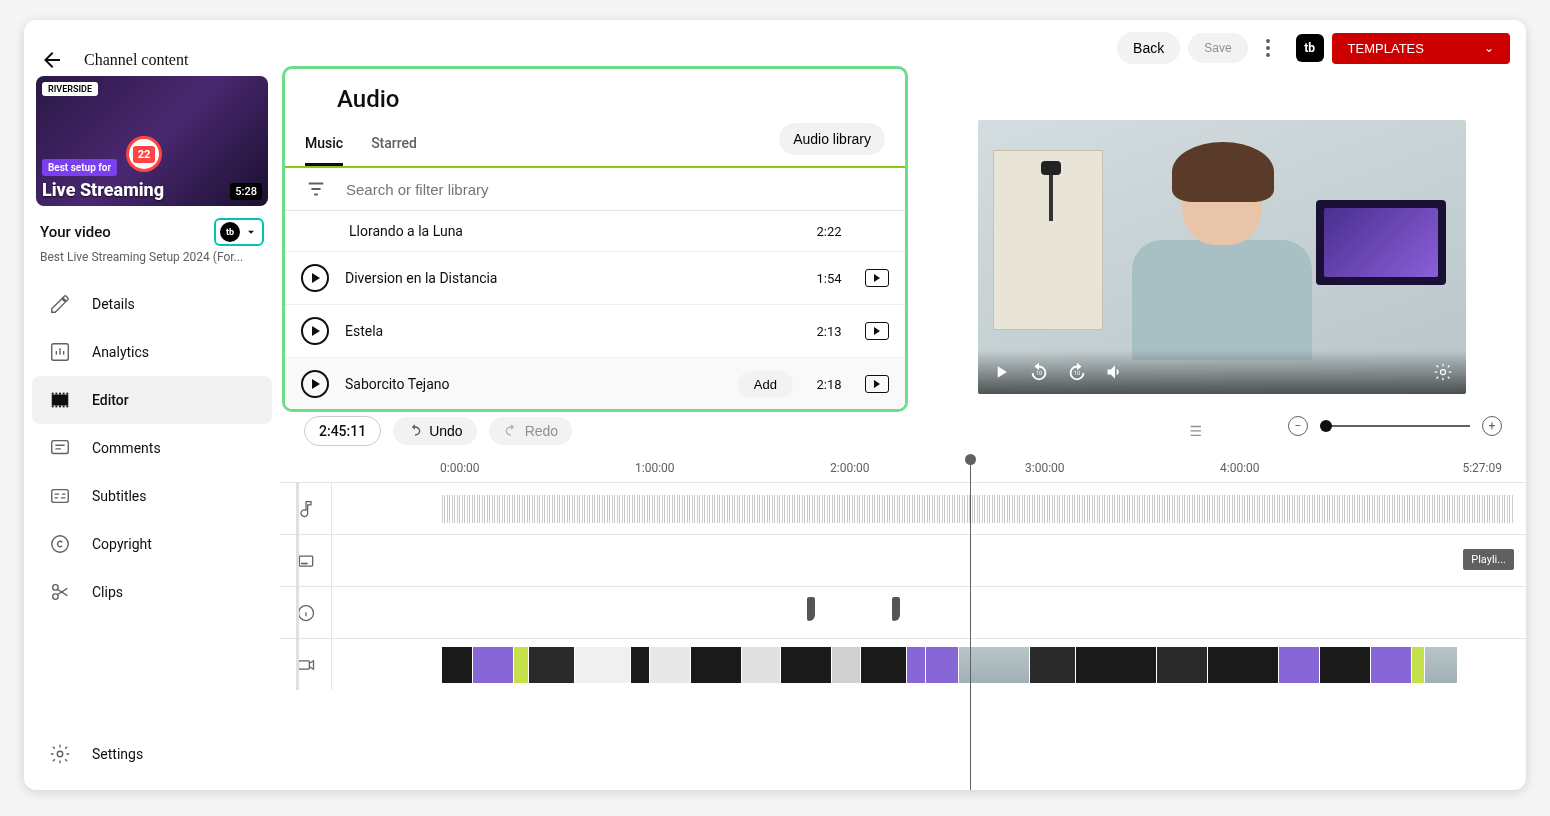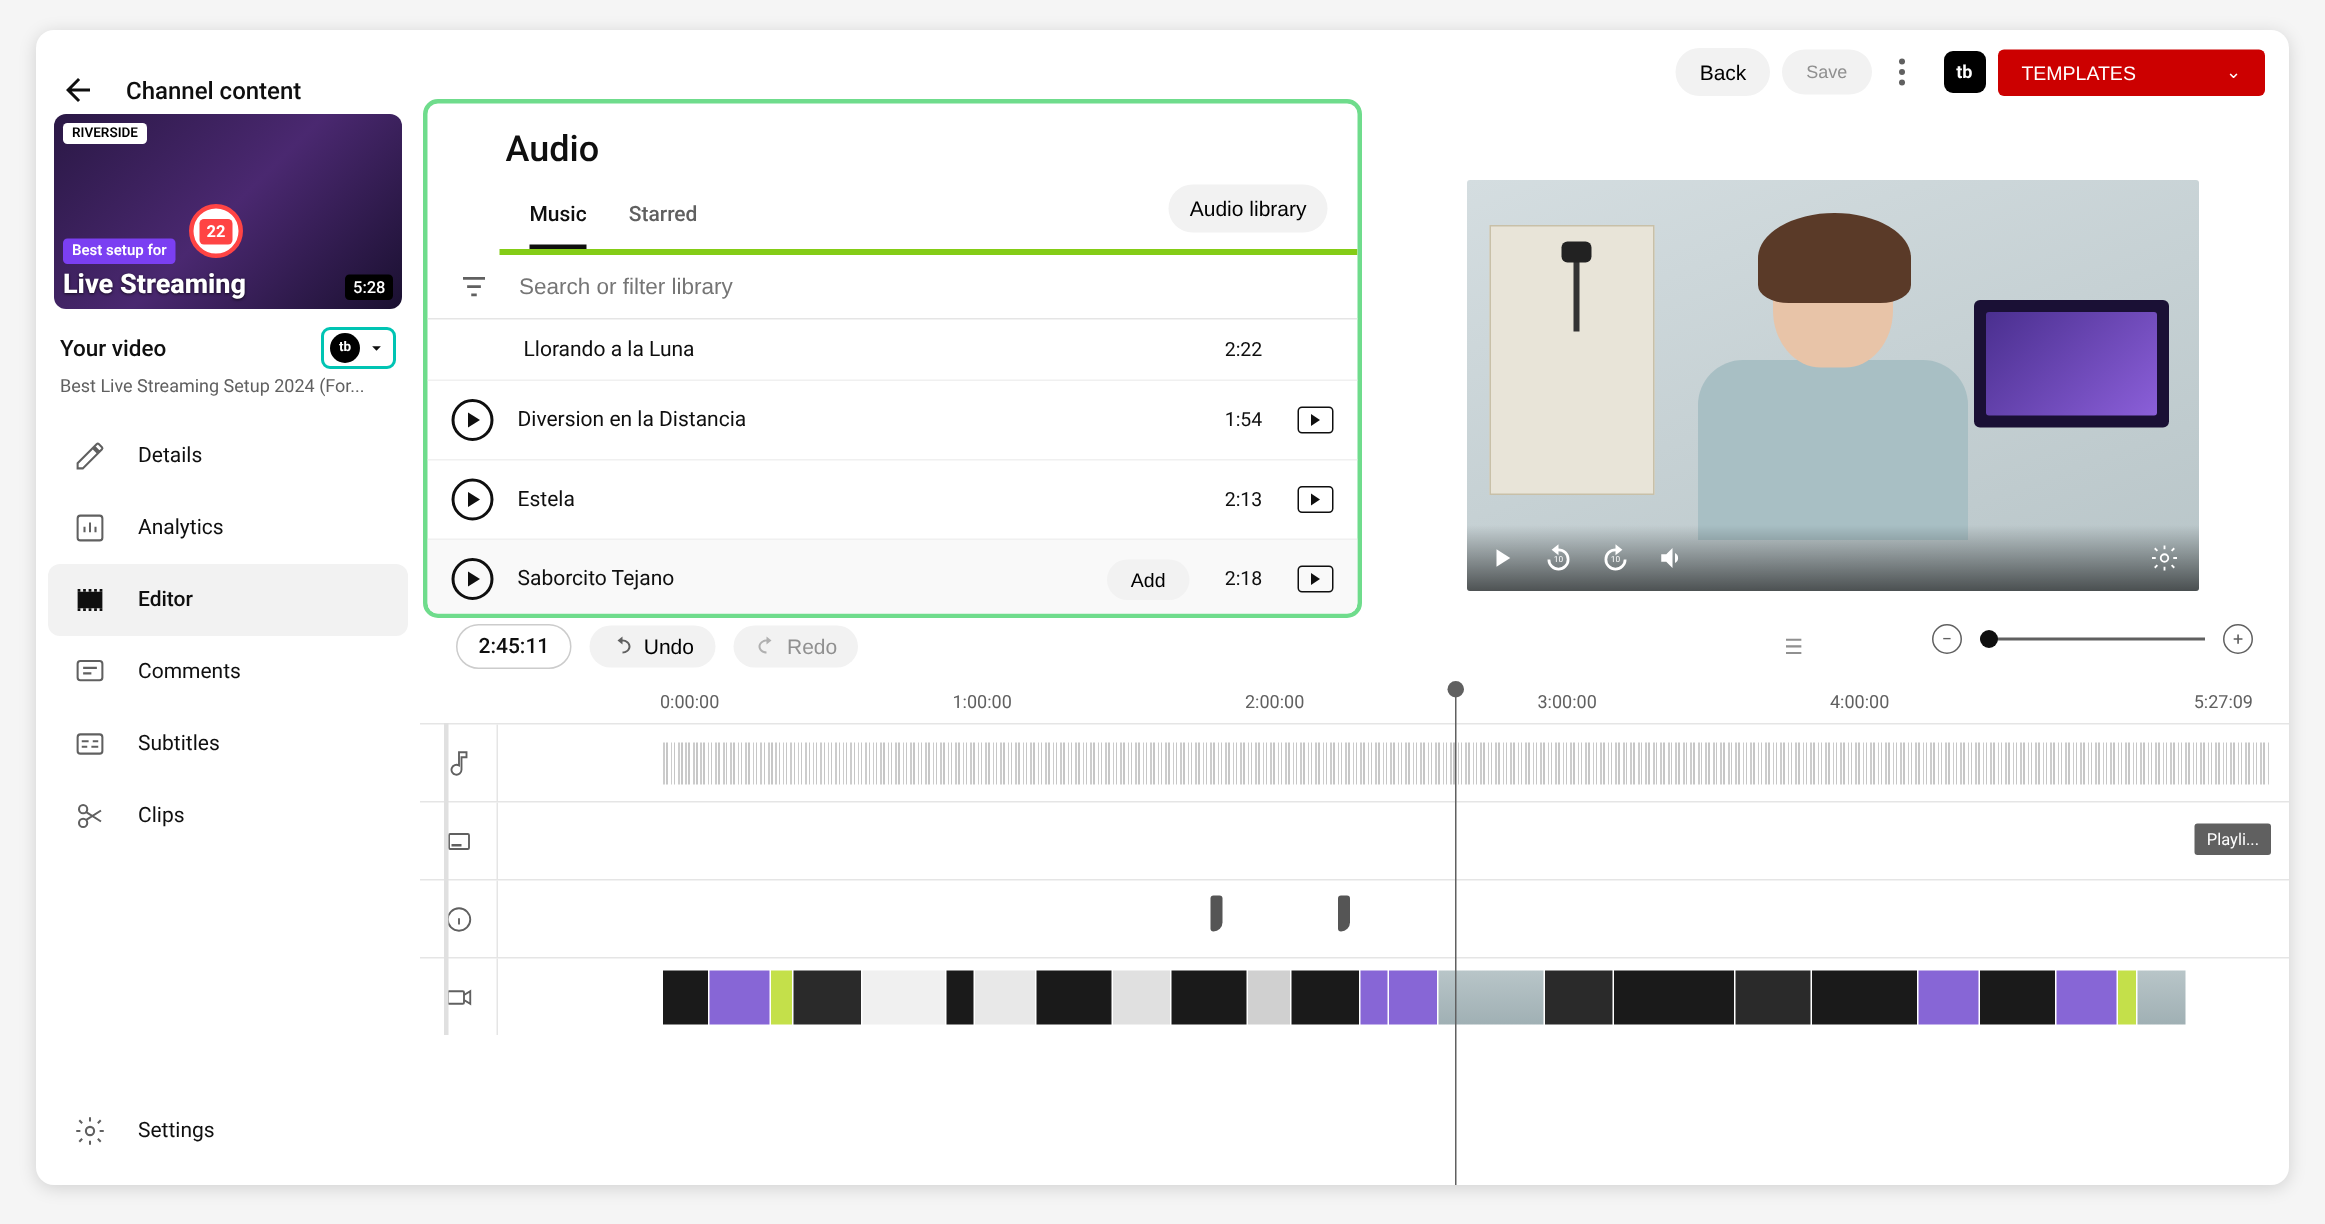--- a/index.html
+++ b/index.html
@@ -2,21 +2,21 @@
 <html><head>
 <meta charset="utf-8">
 <style>
 * { box-sizing: border-box; margin: 0; padding: 0; }
 body { font-family: Roboto, Arial, sans-serif; background: #f5f5f5; color: #0f0f0f; font-size: 14px; }
 .app-frame { width: 1502px; height: 770px; background: #fff; border-radius: 12px; margin: 20px auto; box-shadow: 0 2px 12px rgba(0,0,0,0.15); position: relative; overflow: hidden; }
 
 
 .header-row { display: flex; align-items: center; height: 56px; padding: 0 16px; position: absolute; top: 12px; left: 0; right: 0; z-index: 5; }
 .back-arrow { width: 24px; height: 24px; cursor: pointer; margin-right: 20px; }
-.channel-title { font-size: 16px; font-weight: 500; }
+.channel-title { font-size: 16px; font-weight: 500; font-family: Liberation Serif, serif; }
 .header-right { position: absolute; right: 16px; top: 12px; display: flex; align-items: center; gap: 8px; z-index: 6; }
 .btn-back { background: #f2f2f2; border: none; border-radius: 18px; padding: 8px 16px; font-size: 14px; font-weight: 500; cursor: pointer; }
 .btn-save { background: #f2f2f2; color: #909090; border: none; border-radius: 18px; padding: 8px 16px; font-size: 12px; font-weight: 500; }
 .more-dots { width: 24px; cursor: pointer; display: flex; flex-direction: column; align-items: center; gap: 3px; }
 .more-dots span { width: 4px; height: 4px; background: #606060; border-radius: 50%; }
 .tb-logo { width: 28px; height: 28px; background: #000; border-radius: 6px; color: #fff; display: flex; align-items: center; justify-content: center; font-weight: bold; font-size: 12px; margin-left: 8px; }
 .templates-btn { background: #cc0000; color: #fff; border: none; border-radius: 4px; padding: 8px 16px; font-size: 13px; font-weight: 500; cursor: pointer; display: flex; align-items: center; gap: 60px; }
 .templates-btn .chev { font-size: 12px; }
 
 
@@ -36,21 +36,21 @@
 .video-desc { font-size: 12px; color: #606060; padding: 0 8px 16px; white-space: nowrap; overflow: hidden; text-overflow: ellipsis; }
 
 .nav-item { display: flex; align-items: center; gap: 20px; padding: 12px 16px; border-radius: 8px; cursor: pointer; font-size: 14px; color: #0f0f0f; }
 .nav-item.active { background: #f2f2f2; font-weight: 500; }
 .nav-icon { width: 24px; height: 24px; display: flex; align-items: center; justify-content: center; color: #606060; }
 .nav-settings { position: absolute; bottom: 12px; left: 8px; right: 8px; }
 
 
 .audio-panel { position: absolute; left: 258px; top: 46px; width: 626px; height: 346px; border: 3px solid #6fdc8c; border-radius: 10px; background: #fff; z-index: 4; overflow: hidden; }
 .audio-title { font-size: 24px; font-weight: 500; padding: 16px 20px 12px; margin-left: 32px; }
-.audio-tabs { display: flex; align-items: flex-start; padding: 0 20px; border-bottom: 4px solid #84cc16; position: relative; margin-left: 48px; }
+.audio-tabs { display: flex; align-items: flex-start; padding: 0 20px; border-bottom: 2px solid #84cc16; position: relative; }
 .audio-tab { padding: 10px 0 12px; margin-right: 28px; font-size: 14px; font-weight: 500; color: #606060; cursor: pointer; border-bottom: 3px solid transparent; }
 .audio-tab.active { color: #0f0f0f; border-bottom-color: #0f0f0f; }
 .audio-lib-btn { position: absolute; right: 20px; top: -2px; background: #f2f2f2; border: none; border-radius: 18px; padding: 8px 14px; font-size: 14px; font-weight: 500; cursor: pointer; }
 .search-row { display: flex; align-items: center; padding: 10px 20px; gap: 19px; border-bottom: 1px solid #e5e5e5; }
 .filter-icon { color: #606060; cursor: pointer; }
 .search-input { border: none; outline: none; font-size: 15px; color: #606060; flex: 1; }
 .track-row { display: flex; align-items: center; padding: 12px 16px; gap: 16px; border-bottom: 1px solid #f0f0f0; }
 .track-row.hover { background: #f9f9f9; }
 .play-btn { width: 28px; height: 28px; border: 2px solid #0f0f0f; border-radius: 50%; display: flex; align-items: center; justify-content: center; cursor: pointer; flex-shrink: 0; }
 .play-btn::after { content: ''; display: block; width: 0; height: 0; border-left: 8px solid #0f0f0f; border-top: 5px solid transparent; border-bottom: 5px solid transparent; margin-left: 2px; }
@@ -200,20 +200,29 @@
       <span>Comments</span>
     </div>
     <div class="nav-item">
       <div class="nav-icon">
           <svg width="22" height="22" viewBox="0 0 24 24">
             <rect x="3" y="5" width="18" height="14" rx="2" fill="none" stroke="#606060" stroke-width="1.5"></rect>
             <path d="M6 14h4M13 14h5M6 10h5M14 10h4" stroke="#606060" stroke-width="1.5"></path>
           </svg>
         </div>
       <span>Subtitles</span>
+    </div>
+    <div class="nav-item">
+      <div class="nav-icon">
+          <svg width="22" height="22" viewBox="0 0 24 24">
+            <circle cx="12" cy="12" r="9" fill="none" stroke="#606060" stroke-width="1.5"></circle>
+            <path d="M14.5 10a3 3 0 1 0 0 4" fill="none" stroke="#606060" stroke-width="1.5"></path>
+          </svg>
+        </div>
+      <span>Copyright</span>
     </div>
     <div class="nav-item">
       <div class="nav-icon">
           <svg width="22" height="22" viewBox="0 0 24 24">
             <circle cx="7" cy="17" r="3" fill="none" stroke="#606060" stroke-width="1.5"></circle>
             <circle cx="7" cy="7" r="3" fill="none" stroke="#606060" stroke-width="1.5"></circle>
             <path d="M9 9l11 7M9 15l11-7" stroke="#606060" stroke-width="1.5"></path>
           </svg>
         </div>
       <span>Clips</span>

